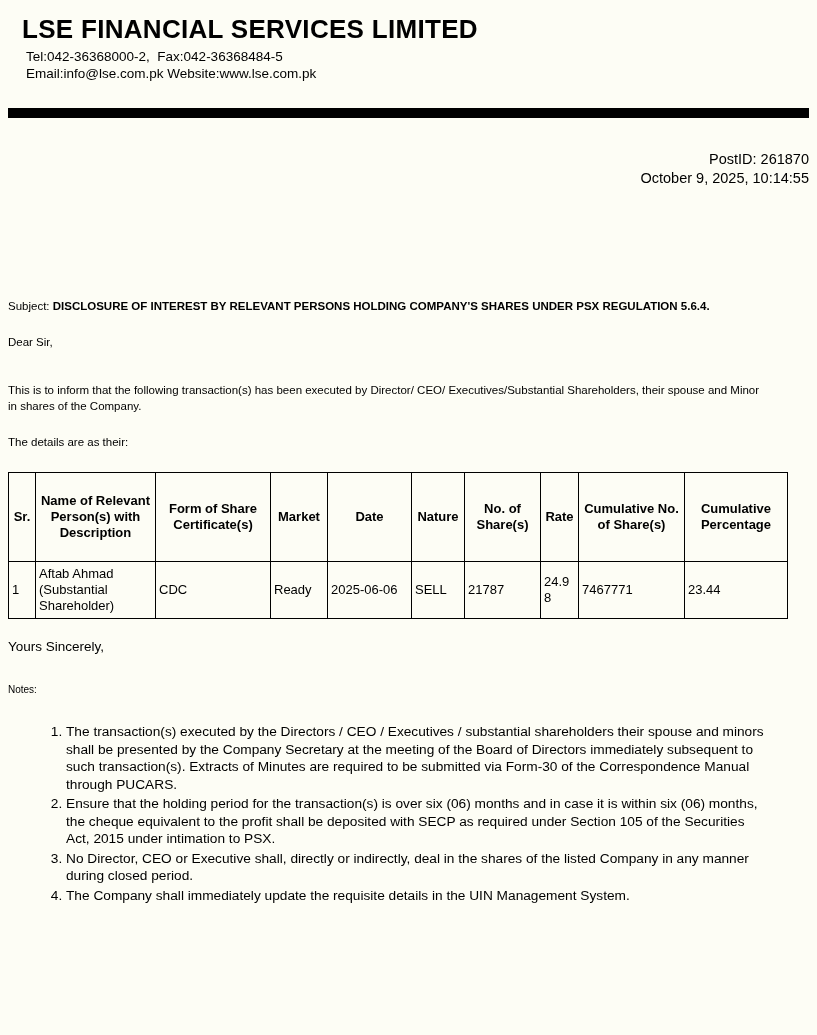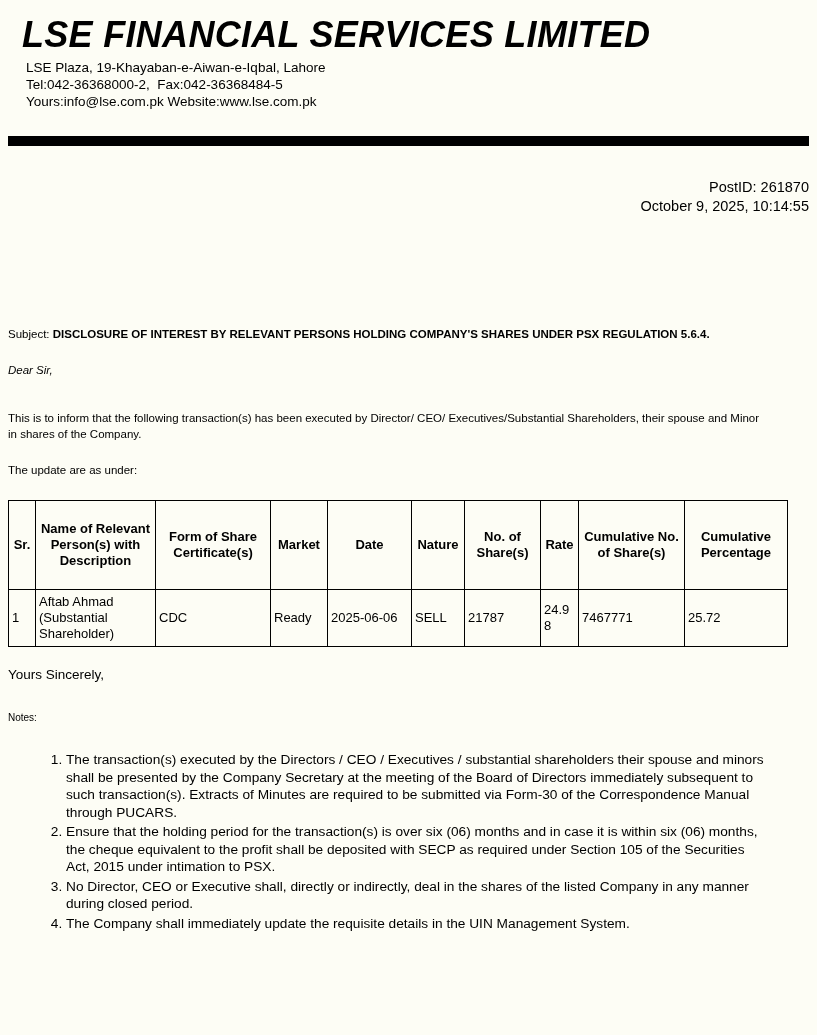--- a/index.html
+++ b/index.html
@@ -11,25 +11,24 @@
   .page {
     width: 817px;
     min-height: 1035px;
     box-sizing: border-box;
     padding: 6px 8px 12px 8px;
     display: flex;
     flex-direction: column;
   }
   
   .company-name {
-    font-size: 36px;
+    font-size: 26px;
     font-weight: bold;
     margin: 8px 0 3px 14px;
     letter-spacing: 0.3px;
-    font-style: italic;
   }
   .addr {
     font-size: 13.5px;
     line-height: 17px;
     margin-left: 18px;
     white-space: pre-wrap;
   }
   .black-bar {
     height: 10px;
     background: #000;
@@ -54,21 +53,20 @@
   }
   
   .subject {
     margin-top: 112px;
     font-size: 11.5px;
   }
   .subject-text { font-weight: bold; text-align: right; }
   .salutation {
     margin-top: 24px;
     font-size: 11.5px;
-    font-style: italic;
   }
   .intro {
     margin-top: 34px;
     font-size: 11.5px;
     line-height: 16px;
     width: 752px;
   }
   .details-line {
     margin-top: 22px;
     font-size: 11.5px;
@@ -117,42 +115,41 @@
   }
   ol.notes li { margin-bottom: 2px; }
 </style>
 </head>
 <body>
 
 <div class="page">
 
   <header>
     <div class="company-name">LSE FINANCIAL SERVICES LIMITED</div>
-    <div class="addr">LSE Plaza, 19-Khayaban-e-Aiwan-e-Iqbal, Lahore</div>
     <div class="addr">Tel:042-36368000-2,  Fax:042-36368484-5</div>
-    <div class="addr">Yours:info@lse.com.pk Website:www.lse.com.pk</div>
+    <div class="addr">Email:info@lse.com.pk Website:www.lse.com.pk</div>
   </header>
 
   <div class="black-bar"></div>
 
   <div class="meta">
     <div>PostID: 261870</div>
     <div>October 9, 2025, 10:14:55</div>
   </div>
 
 
   <div class="subject">
     <span>Subject: </span><span class="subject-text">DISCLOSURE OF INTEREST BY RELEVANT PERSONS HOLDING COMPANY'S SHARES UNDER PSX REGULATION 5.6.4.</span>
   </div>
 
   <div class="salutation">Dear Sir,</div>
 
   <div class="intro">This is to inform that the following transaction(s) has been executed by Director/ CEO/ Executives/Substantial Shareholders, their spouse and Minor in shares of the Company.</div>
 
-  <div class="details-line">The update are as under:</div>
+  <div class="details-line">The details are as their:</div>
 
   <table class="tx">
     <colgroup>
       <col style="width:27px">
       <col style="width:120px">
       <col style="width:115px">
       <col style="width:57px">
       <col style="width:84px">
       <col style="width:53px">
       <col style="width:76px">
@@ -178,21 +175,21 @@
       <tr>
         <td>1</td>
         <td>Aftab Ahmad (Substantial Shareholder)</td>
         <td>CDC</td>
         <td>Ready</td>
         <td>2025-06-06</td>
         <td>SELL</td>
         <td>21787</td>
         <td>24.98</td>
         <td>7467771</td>
-        <td>25.72</td>
+        <td>23.44</td>
       </tr>
     </tbody>
   </table>
 
   <div class="closing">Yours Sincerely,</div>
 
   <div class="notes-label">Notes:</div>
 
   <ol class="notes">
     <li>The transaction(s) executed by the Directors / CEO / Executives / substantial shareholders their spouse and minors shall be presented by the Company Secretary at the meeting of the Board of Directors immediately subsequent to such transaction(s). Extracts of Minutes are required to be submitted via Form-30 of the Correspondence Manual through PUCARS.</li>

